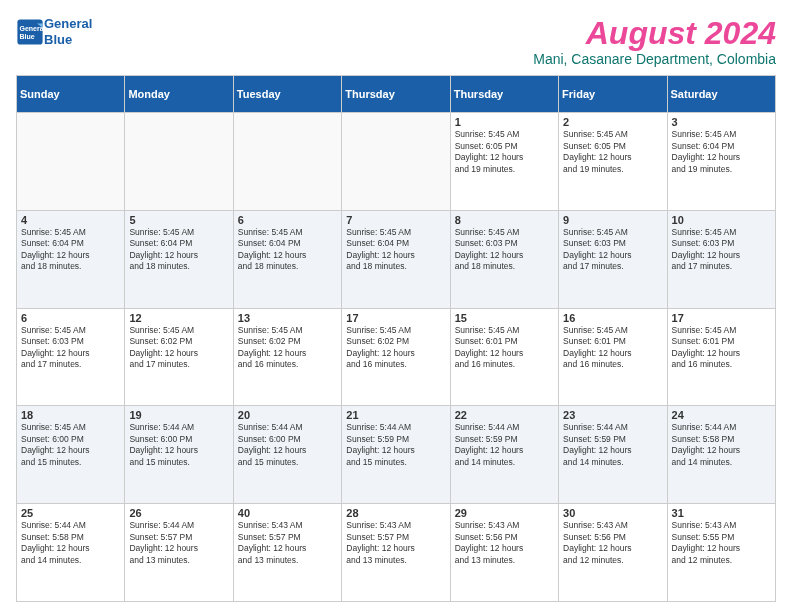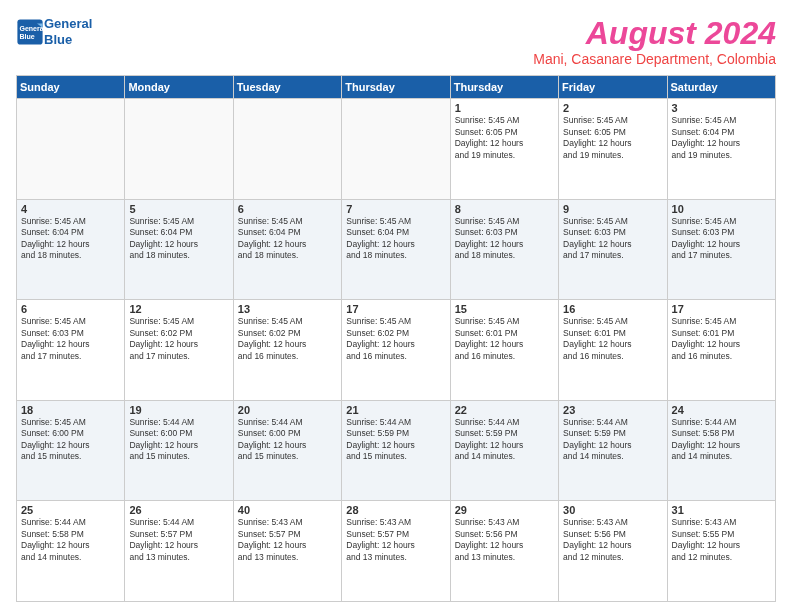--- a/index.html
+++ b/index.html
@@ -45,35 +45,35 @@
     }
     .main-title {
       font-size: 32px;
       font-weight: bold;
       color: #ec4899;
       line-height: 1.1;
       font-style: italic;
     }
     .subtitle {
       font-size: 14px;
-      color: #ef4444;
+      color: #0f766e;
       text-align: center;
     }
     .calendar {
       flex: 1;
       border-collapse: collapse;
       width: 100%;
       table-layout: fixed;
     }
     .calendar th {
       background-color: #1a5fa8;
       color: #fff;
       font-size: 11px;
       font-weight: bold;
-      padding: 5px 3px;
+      padding: 12px 3px;
       text-align: left;
       border: 1px solid #ccc;
     }
     .calendar td {
       border: 1px solid #ccc;
       vertical-align: top;
       padding: 3px 4px;
       font-size: 9px;
       color: #333;
       background: #fff;

